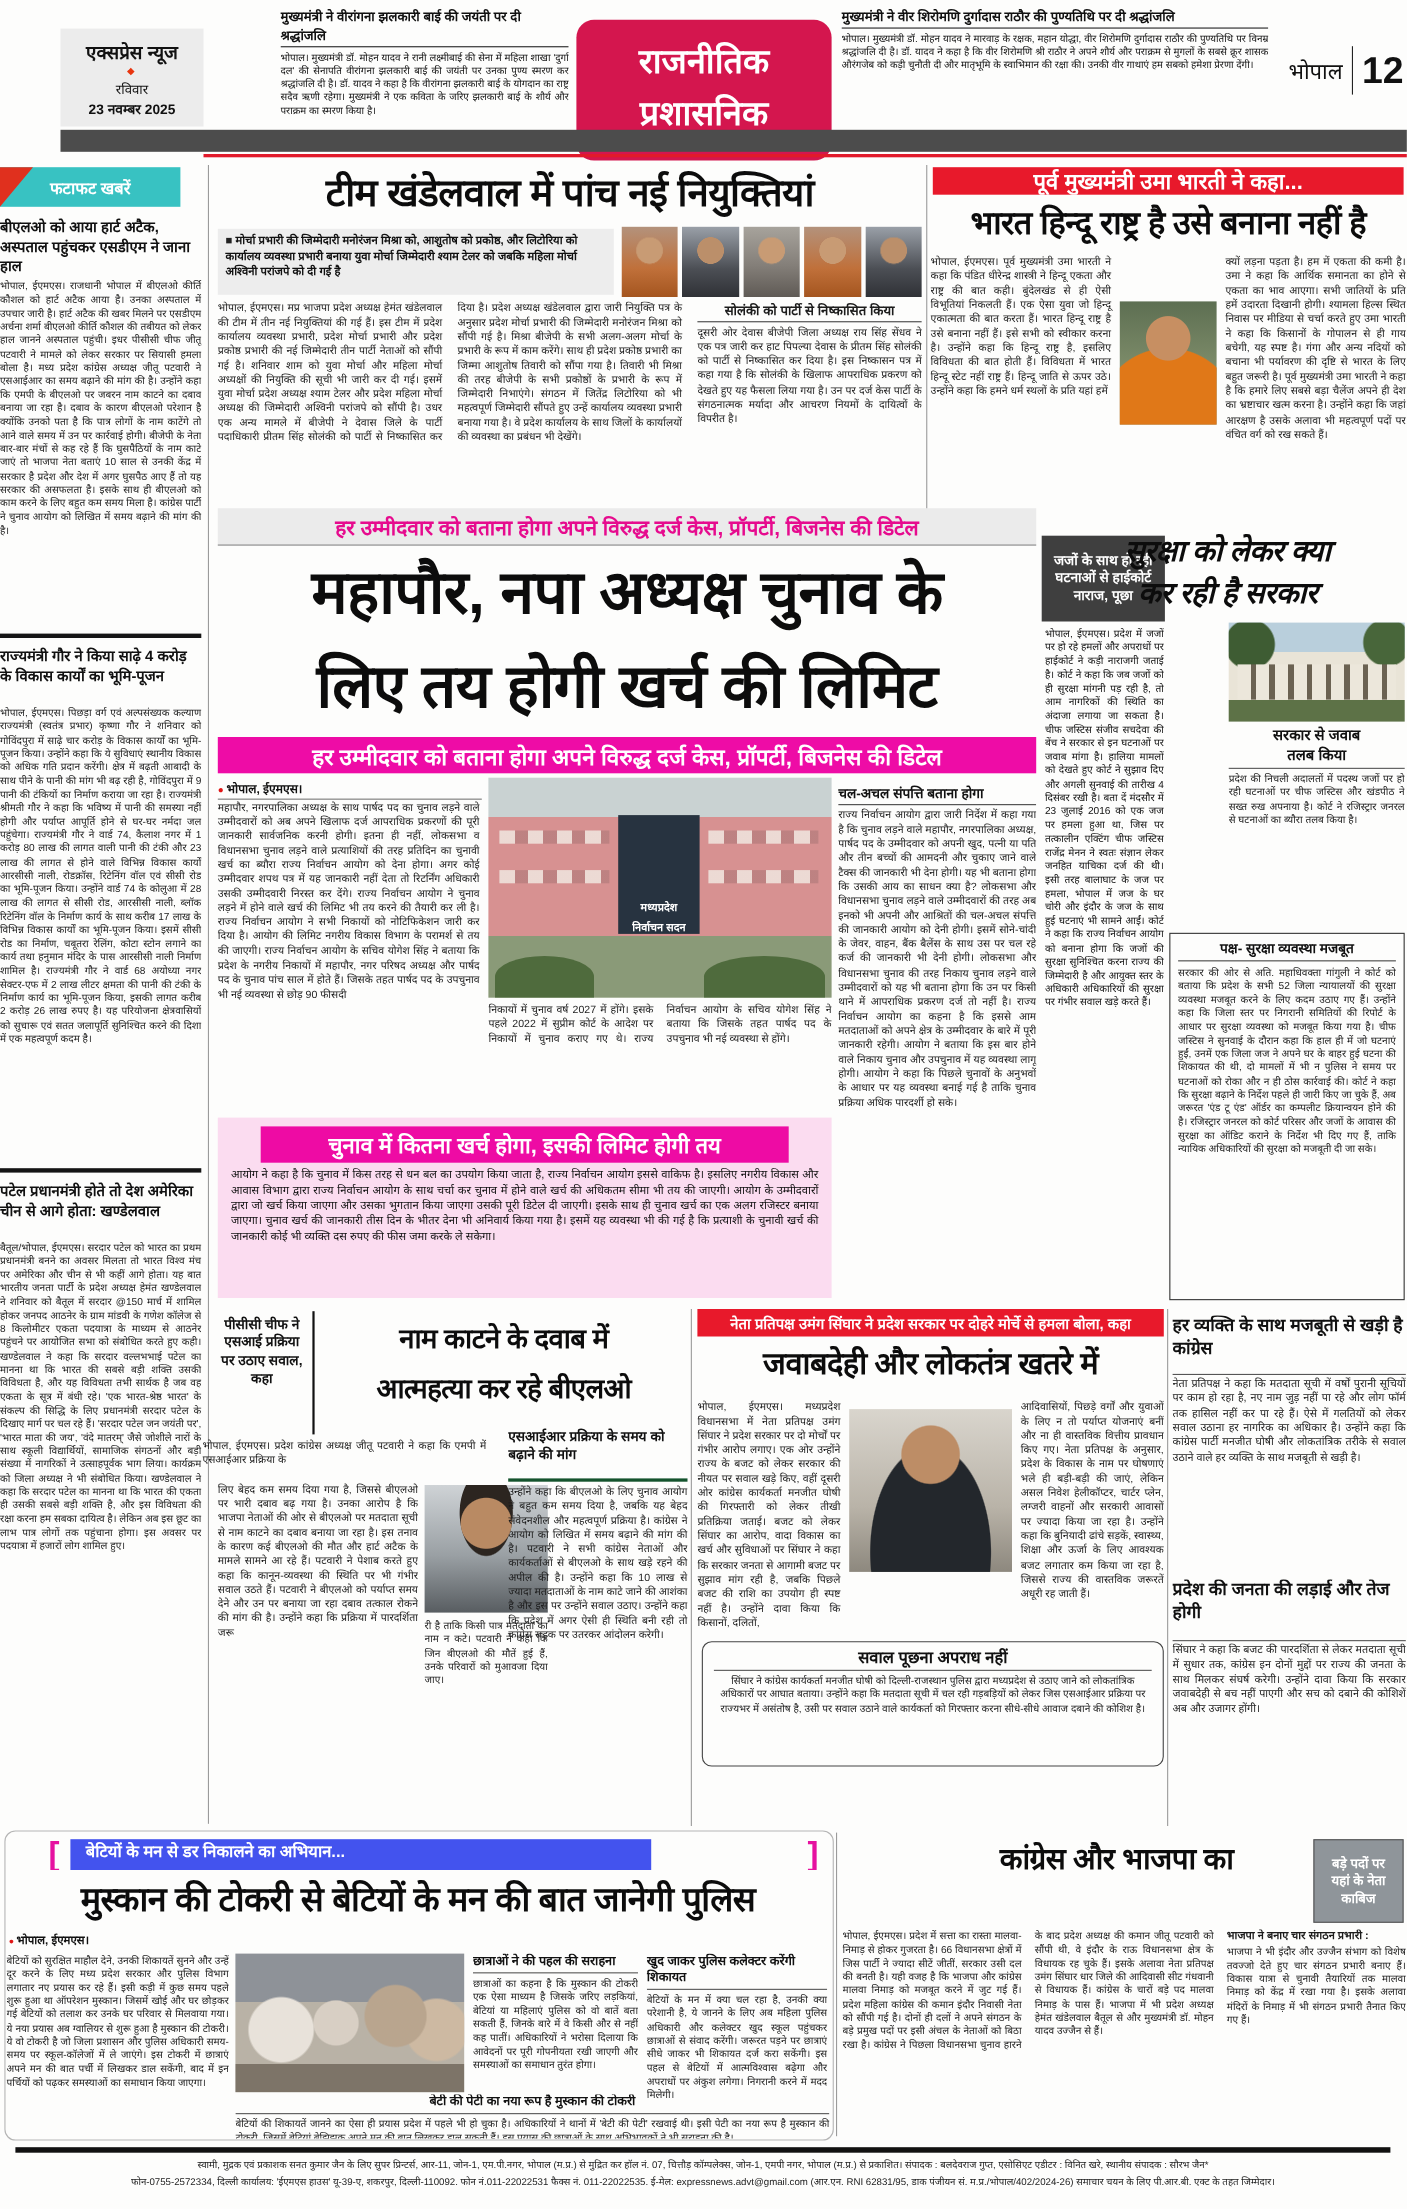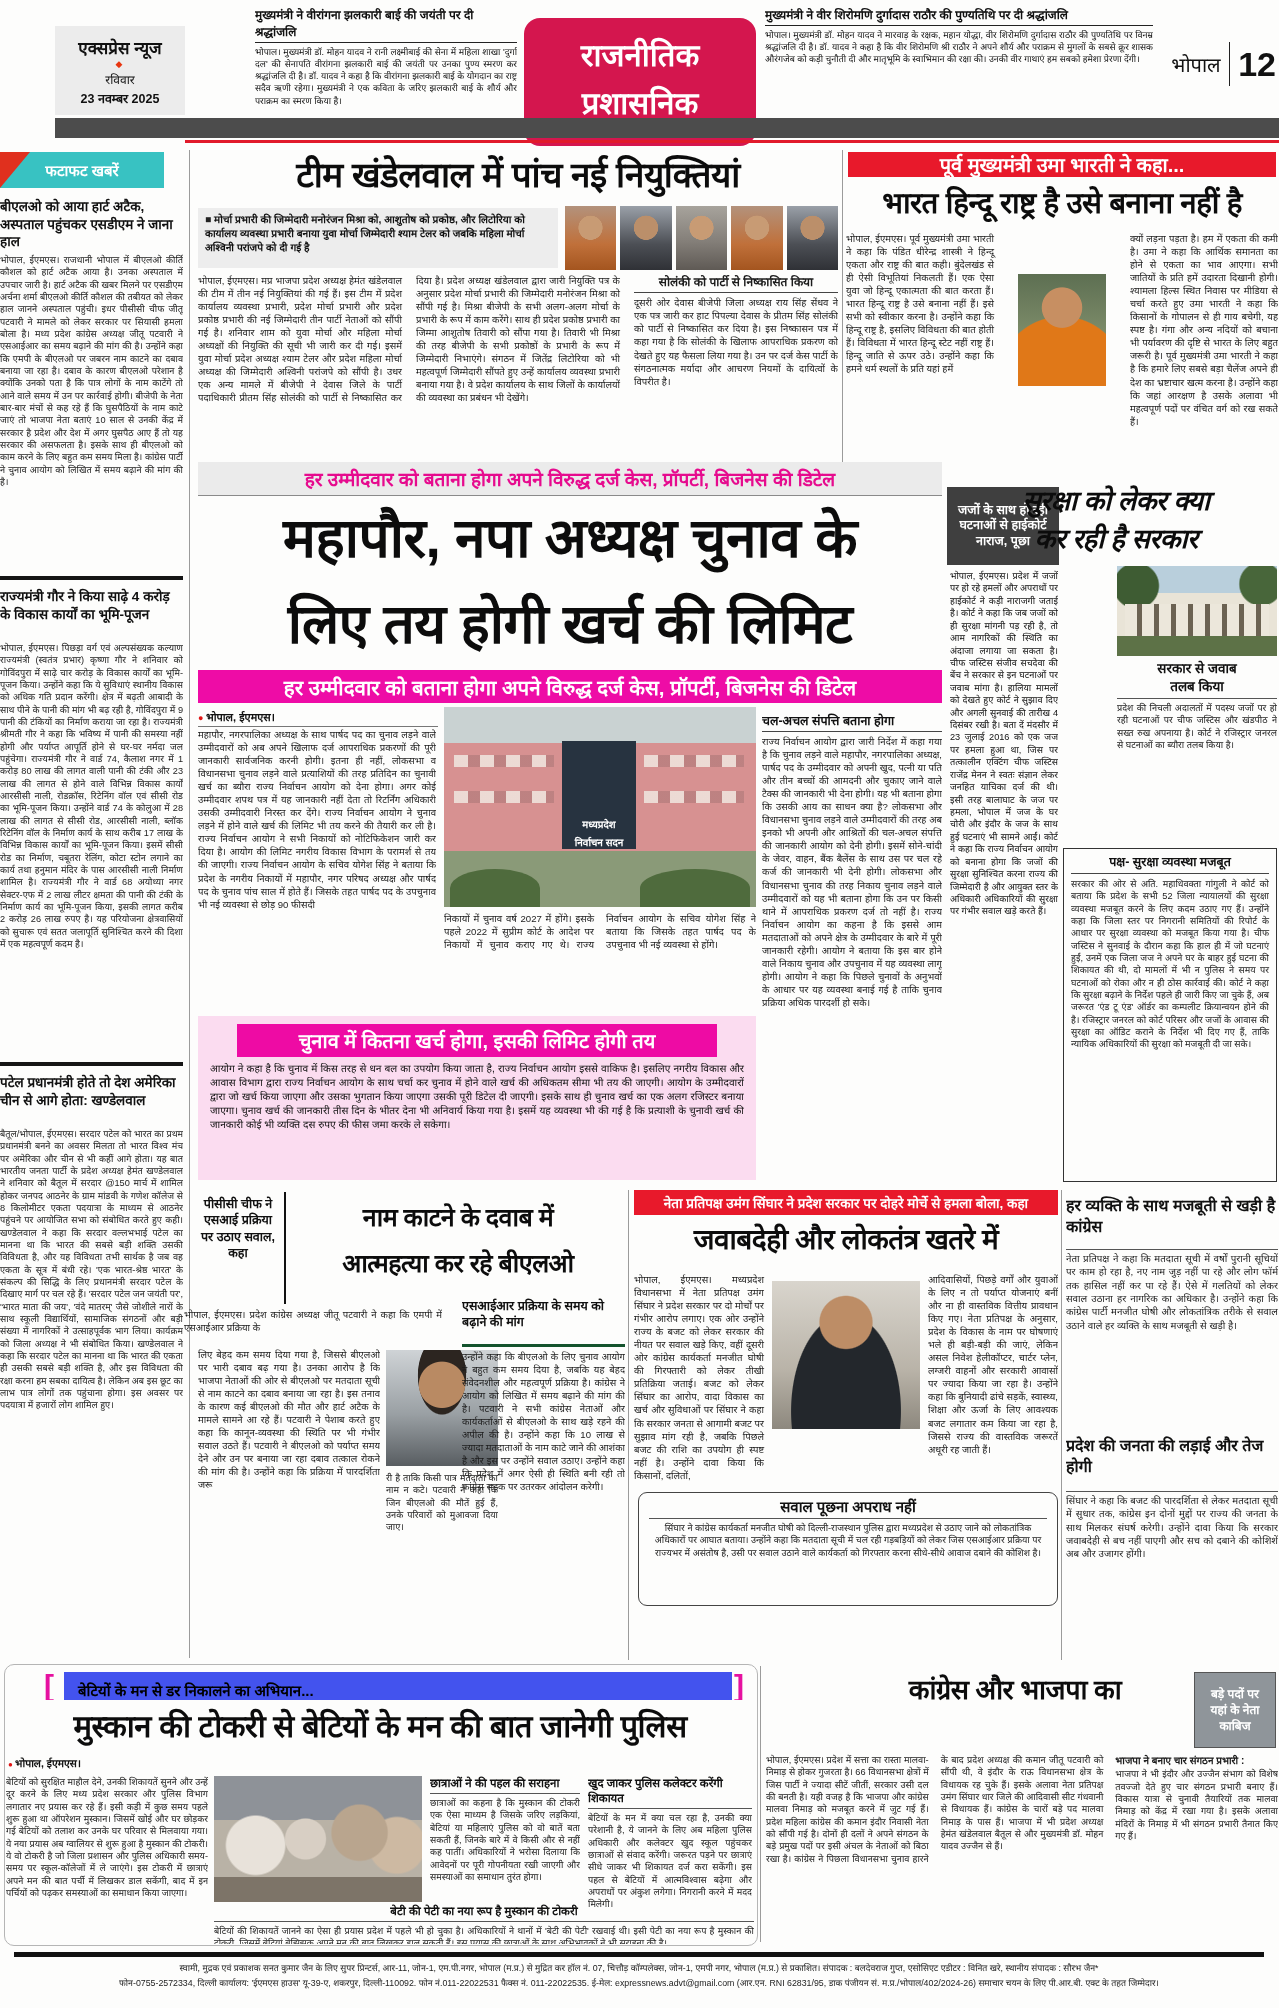--- a/index.html
+++ b/index.html
@@ -39,21 +39,21 @@
   #team-headline{left:198px;top:150px;width:640px;height:52px;font-size:35px;}
   #team-bullet{left:198px;top:208px;width:360px;height:60px;background:#ededed;font-size:10.3px;font-weight:bold;line-height:1.35;padding:5px 7px;box-sizing:border-box;}
   #team-photos{left:565px;top:206px;width:273px;height:64px;display:flex;gap:4px;}
   .headshot{flex:1;background:radial-gradient(circle at 50% 34%,#c89b74 0 24%,rgba(0,0,0,0) 25%),linear-gradient(180deg,#a7a39c 0%,#847f79 55%,#5f5a55 100%);}
   .headshot.warm{background:radial-gradient(circle at 50% 34%,#c89b74 0 24%,rgba(0,0,0,0) 25%),linear-gradient(180deg,#b3927c 0%,#c0703a 60%,#a4551f 100%);}
   .headshot.dark{background:radial-gradient(circle at 50% 34%,#bb8f6a 0 24%,rgba(0,0,0,0) 25%),linear-gradient(180deg,#9aa0a8 0%,#4c4f55 60%,#2f3136 100%);}
   #team-body{left:198px;top:274px;width:640px;height:184px;column-count:3;column-gap:14px;}
   
   #uma-kicker{left:848px;top:152px;width:428px;height:25px;background:#e8192b;color:#fff;font-weight:bold;font-size:20px;display:flex;align-items:center;justify-content:center;}
   #uma-headline{left:846px;top:181px;width:432px;height:44px;font-size:29.5px;}
-  #uma-body{left:846px;top:232px;width:432px;height:250px;display:flex;gap:24px;}
+  #uma-body{left:846px;top:232px;width:432px;height:250px;display:flex;gap:8px;}
   #uma-photo{width:88px;height:112px;margin-top:42px;flex:0 0 88px;
      background:radial-gradient(circle at 50% 30%,#c78f62 0 22%,rgba(0,0,0,0) 23%),
                 radial-gradient(circle at 50% 95%,#e07818 0 55%,rgba(0,0,0,0) 56%),
                 linear-gradient(180deg,#5d6f52 0%,#7b8a68 50%,#9aa083 100%);}
   
   #mayor-kicker1{left:198px;top:462px;width:744px;height:33px;background:#ebebeb;border-bottom:1.5px solid #8a8a8a;
                  color:#e60b8e;font-weight:bold;font-size:19px;display:flex;align-items:center;justify-content:center;}
   #mayor-h1{left:198px;top:498px;width:744px;height:84px;font-size:55px;}
   #mayor-h2{left:198px;top:584px;width:744px;height:84px;font-size:55px;}
   #mayor-kicker2{left:198px;top:670px;width:744px;height:33px;background:#ee0ca6;color:#fff;font-weight:bold;font-size:20.5px;display:flex;align-items:center;justify-content:center;}
@@ -105,21 +105,21 @@
   #sin-photo{flex:0 0 148px;height:148px;margin-top:8px;
      background:radial-gradient(circle at 50% 28%,#bd8d66 0 20%,rgba(0,0,0,0) 21%),
                 radial-gradient(ellipse at 50% 88%,#23272c 0 52%,rgba(0,0,0,0) 53%),
                 linear-gradient(180deg,#d9d5cd 0%,#b9b3a8 60%,#8d887e 100%);}
   #sin-box{left:638px;top:1492px;width:420px;height:114px;border:1.6px solid #444;border-radius:9px;box-sizing:border-box;padding:3px 10px;}
   #sin-box .t{font-size:15px;font-weight:bold;text-align:center;border-bottom:1px solid #555;padding-bottom:2px;margin-bottom:3px;}
   .sr-head{font-size:16px;font-weight:bold;line-height:1.3;border-bottom:1px solid #555;padding-bottom:3px;}
   
   #musk-border{left:4px;top:1664px;width:752px;height:280px;border:1px solid #b5b5b5;border-radius:10px;}
   .bracket{color:#e611a0;font-size:30px;font-weight:bold;line-height:28px;}
-  #musk-banner{left:64px;top:1672px;width:668px;height:28px;background:#4353ee;color:#000000;font-weight:bold;font-size:15px;display:flex;align-items:flex-end;padding-left:14px;box-sizing:border-box;}
+  #musk-banner{left:64px;top:1672px;width:528px;height:28px;background:#4353ee;color:#ffffff;font-weight:bold;font-size:15px;display:flex;align-items:flex-start;padding-left:14px;box-sizing:border-box;}
   #musk-brl{left:44px;top:1672px;width:20px;height:28px;}
   #musk-brr{left:734px;top:1672px;width:20px;height:28px;}
   #musk-h{left:8px;top:1704px;width:744px;height:46px;font-size:31px;}
   #musk-byline{left:8px;top:1756px;width:170px;height:16px;font-size:10.5px;font-weight:bold;}
   #musk-byline::before{content:"● ";color:#e01515;font-size:8px;}
   #musk-col1{left:6px;top:1776px;width:202px;height:162px;}
   #musk-photo{left:214px;top:1776px;width:208px;height:126px;
      background:radial-gradient(circle at 20% 55%,#e8e2da 0 16%,rgba(0,0,0,0) 17%),
                 radial-gradient(circle at 44% 50%,#d8cfc4 0 15%,rgba(0,0,0,0) 16%),
                 radial-gradient(circle at 70% 45%,#b9a58e 0 17%,rgba(0,0,0,0) 18%),

